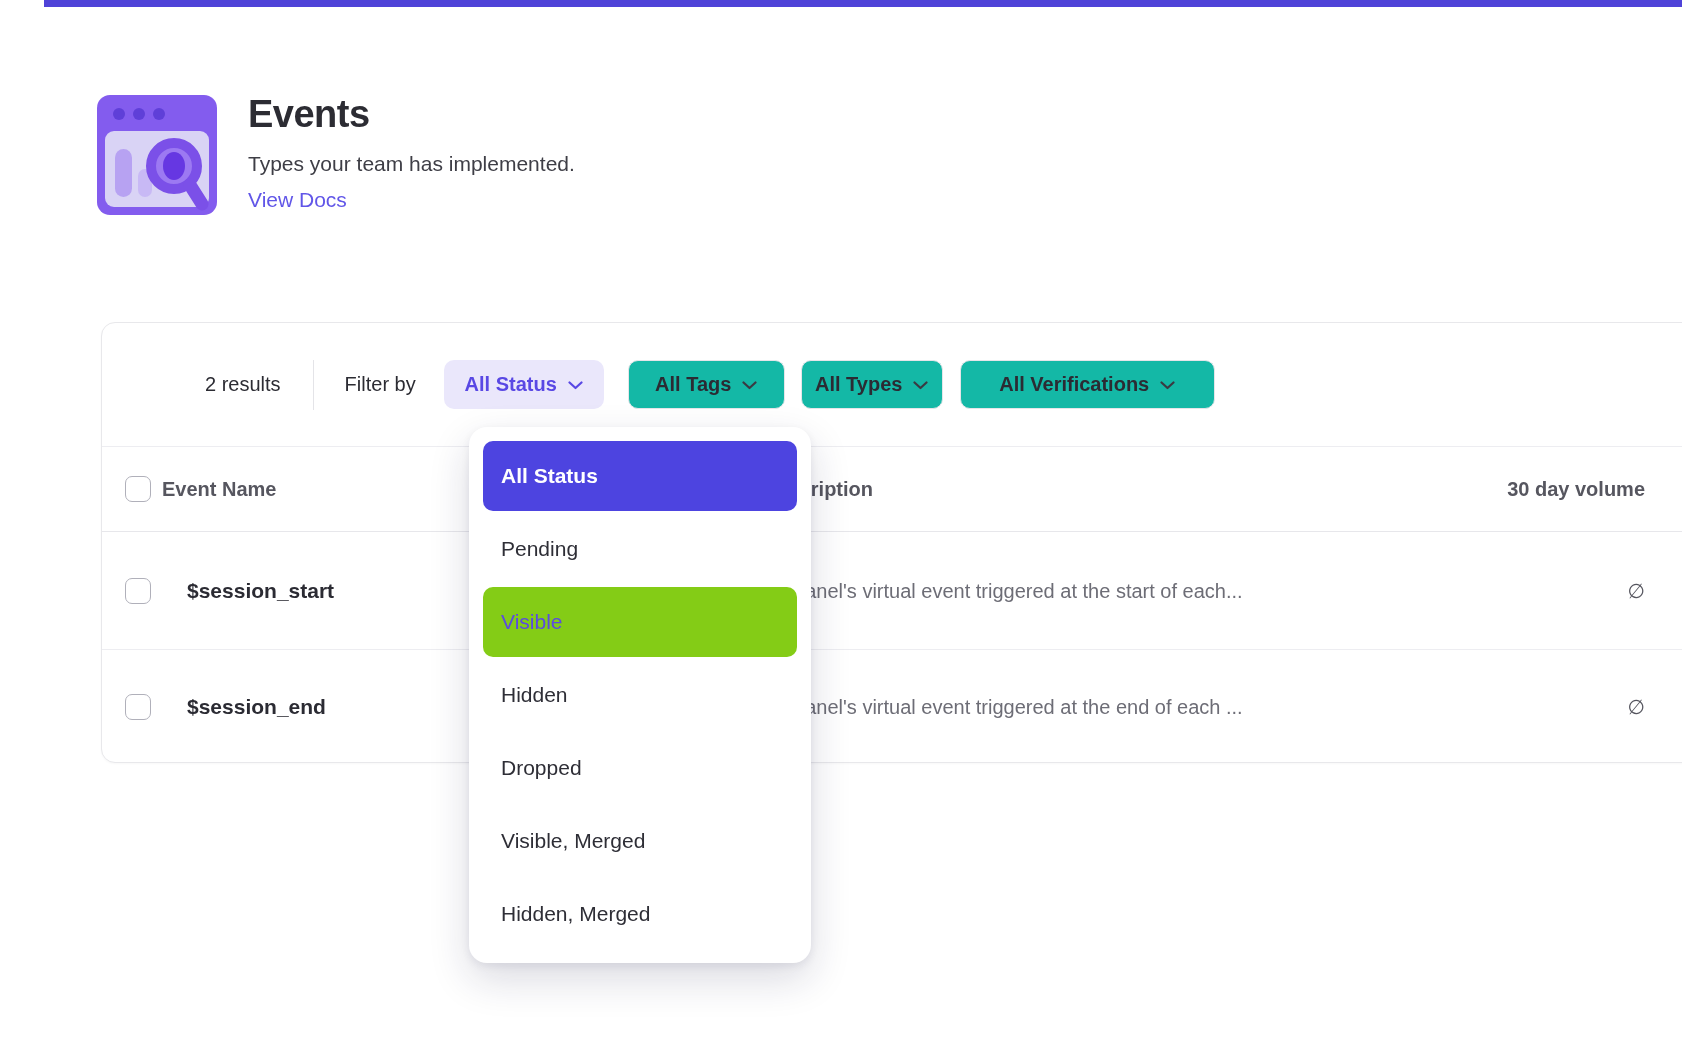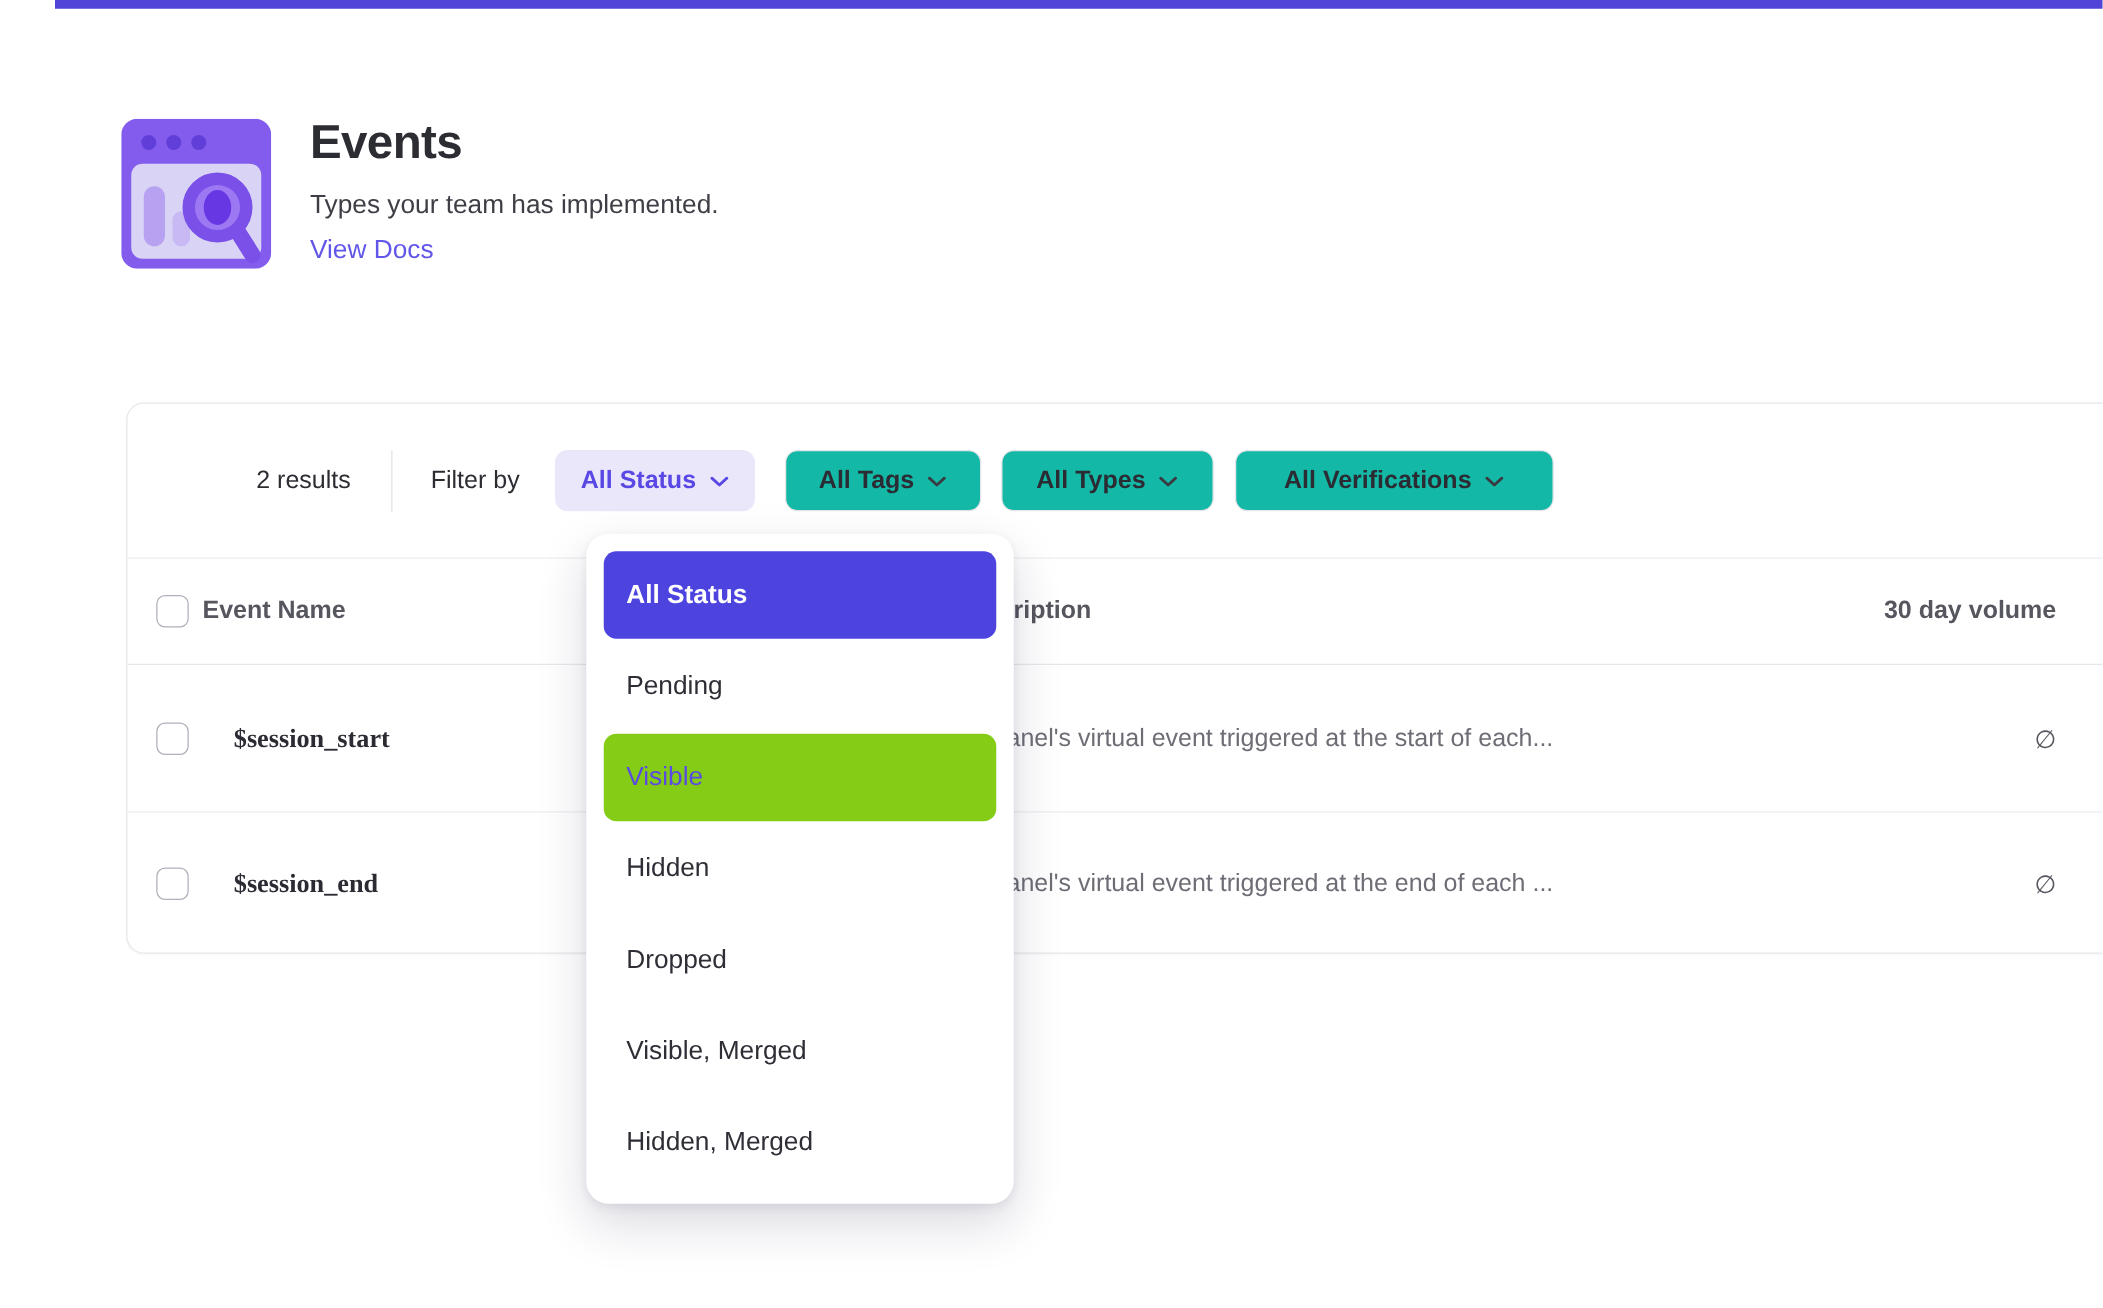--- a/index.html
+++ b/index.html
@@ -61,21 +61,21 @@
     font-family: inherit; font-size: 20px; font-weight: 600; color: #2b2b33;
     background: #14b8a6; border: 1px solid #e5e5e9; padding: 0 22px; white-space: nowrap;
   }
   .pill .chev { display: flex; align-items: center; color: #3a3a42; margin-top: 2px; }
   .pill-status {
     margin-left: 28px; width: 160px;
     background: #eae7fb; border: none; color: #5948e4;
   }
   .pill-status .chev { color: #5948e4; }
   .pill-tags  { margin-left: 24px; width: 157px; }
-  .pill-types { margin-left: 16px; width: 170px; }
+  .pill-types { margin-left: 16px; width: 142px; }
   .pill-verif { margin-left: 17px; width: 255px; justify-content: center; }
 
   
   .thead {
     position: absolute; left: 0; top: 123px; width: 100%; height: 86px;
     border-top: 1px solid #ededf1; border-bottom: 1px solid #e7e7eb;
   }
   .trow { position: absolute; left: 0; width: 100%; cursor: pointer; }
   .trow-1 { top: 209px; height: 118px; border-bottom: 1px solid #ededf1; }
   .trow-2 { top: 327px; height: 113px; }
@@ -85,21 +85,21 @@
   .checkbox {
     width: 26px; height: 26px; border: 1.5px solid #b0b0ba; border-radius: 7px;
     background: #fff; cursor: pointer; display: block;
   }
   .col-head { font-size: 20px; font-weight: 600; color: #56565f; }
   .head-name { left: 60px; }
   .head-desc { left: 661px; }
   .head-volume { right: 155px; text-align: right; }
   .head-users { left: 1583px; }
 
-  .cell-name { left: 85px; font-size: 21px; font-weight: 600; color: #2b2b33; font-family: Liberation Serif, serif; }
+  .cell-name { left: 85px; font-size: 21px; font-weight: 600; color: #2b2b33; }
   .cell-desc { left: 661px; font-size: 20px; font-weight: 400; color: #6d6d76; }
   .cell-volume { right: 155px; font-size: 20px; color: #56565f; font-family: "DejaVu Sans", sans-serif; }
 
   
   .dropdown {
     position: absolute; left: 425px; top: 427px; width: 342px;
     background: #ffffff; border-radius: 18px; padding: 14px;
     box-shadow: 0 3px 8px rgba(20,20,50,0.07), 0 16px 40px rgba(25,25,70,0.16);
     z-index: 20;
   }

